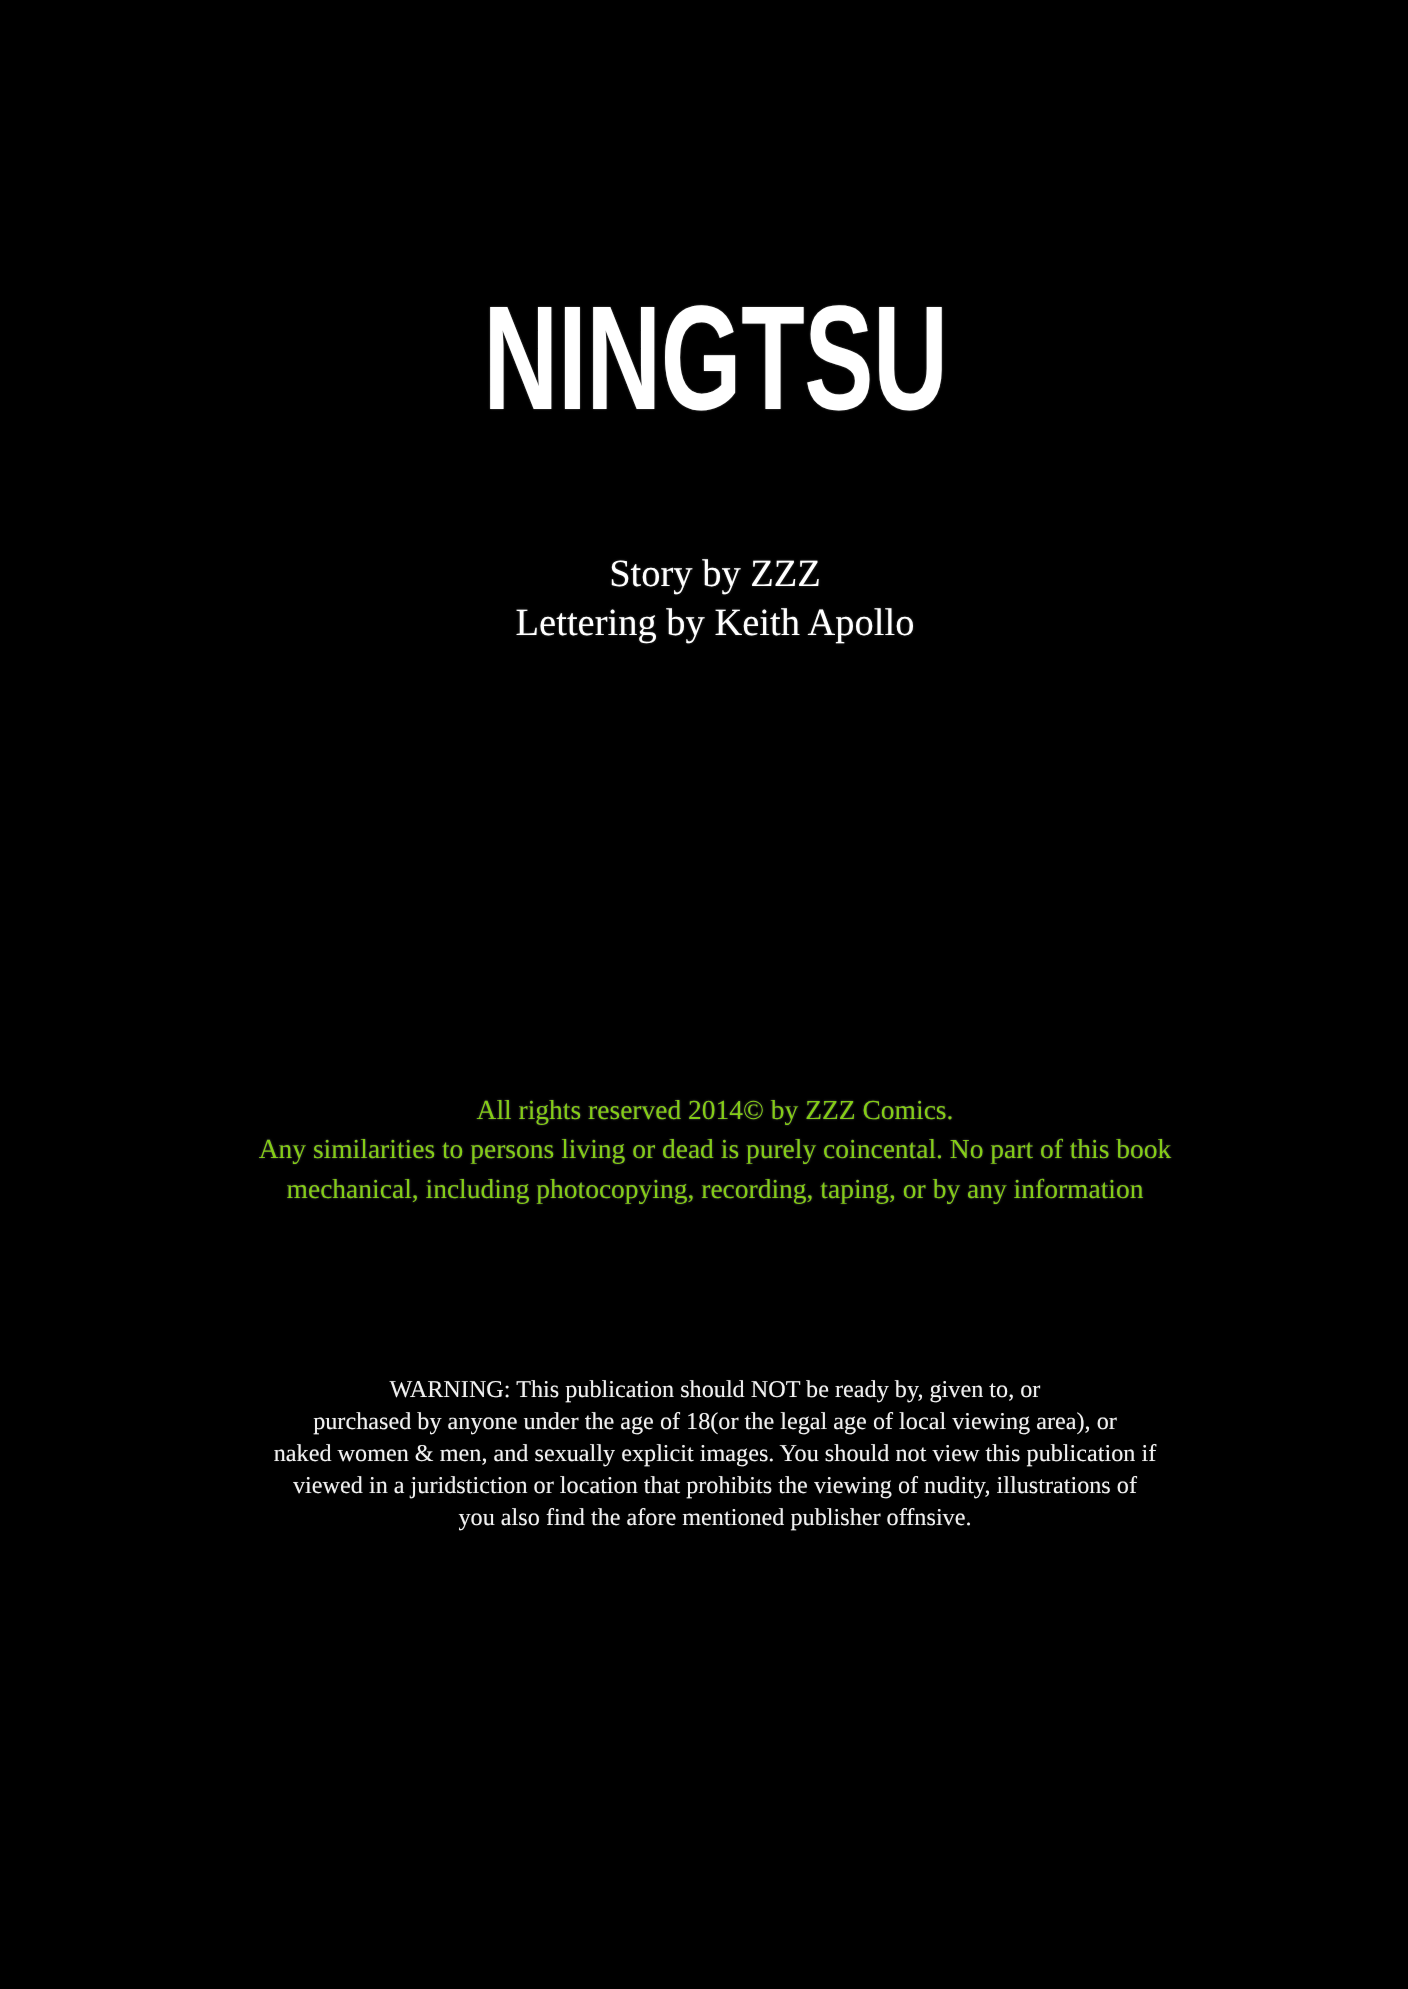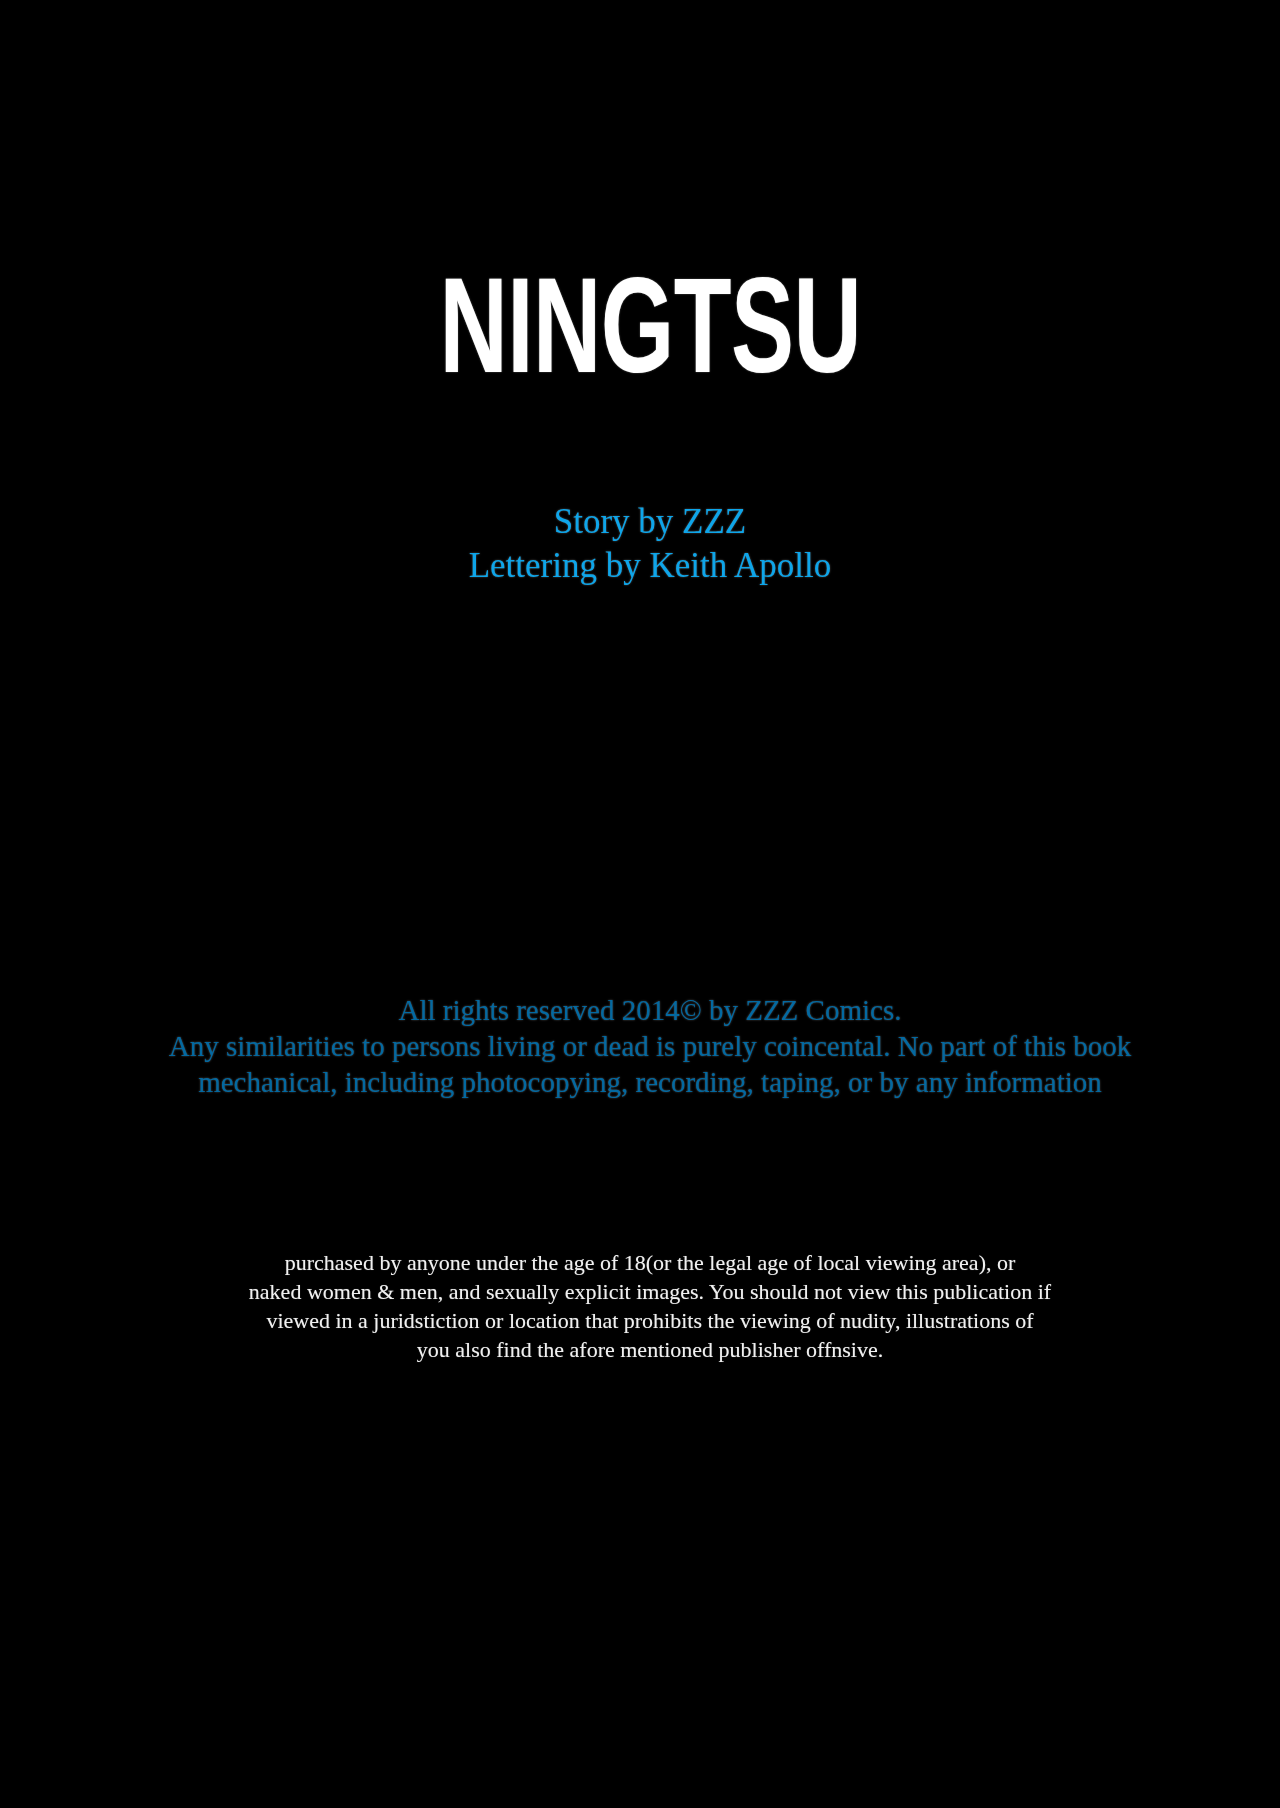--- a/index.html
+++ b/index.html
@@ -35,28 +35,28 @@
     color: #ffffff;
     transform: scaleX(0.70);
     transform-origin: 50% 50%;
     white-space: nowrap;
     text-shadow: 0 0 2px rgba(255,255,255,0.45);
   }
   .credits-block {
     top: 500px;
     font-size: 35px;
     line-height: 44px;
-    color: #0ea5e9;
+    color: #ffffff;
     text-shadow: 0 0 2px rgba(255,255,255,0.35);
   }
   .copyright-block {
     top: 992px;
-    font-size: 29px;
+    font-size: 25px;
     line-height: 36px;
-    color: #0369a1;
+    color: #84cc16;
     text-shadow: 0 0 2px rgba(255,255,255,0.35);
   }
   .warning-block {
     top: 1248px;
     font-size: 22px;
     line-height: 29px;
     color: #f0f0f0;
     text-shadow: 0 0 1px rgba(255,255,255,0.35);
   }
   .line { white-space: nowrap; }
@@ -75,19 +75,20 @@
     <div class="line">Lettering by Keith Apollo</div>
   </div>
 
   <div class="col copyright-block">
     <div class="line">All rights reserved 2014© by ZZZ Comics.</div>
     <div class="line">Any similarities to persons living or dead is purely coincental. No part of this book</div>
     <div class="line">mechanical, including photocopying, recording, taping, or by any information</div>
   </div>
 
   <div class="col warning-block">
+    <div class="line">WARNING: This publication should NOT be ready by, given to, or</div>
     <div class="line">purchased by anyone under the age of 18(or the legal age of local viewing area), or</div>
     <div class="line">naked women &amp; men, and sexually explicit images. You should not view this publication if</div>
     <div class="line">viewed in a juridstiction or location that prohibits the viewing of nudity, illustrations of</div>
     <div class="line">you also find the afore mentioned publisher offnsive.</div>
   </div>
 
 </div>
 
 </body></html>

